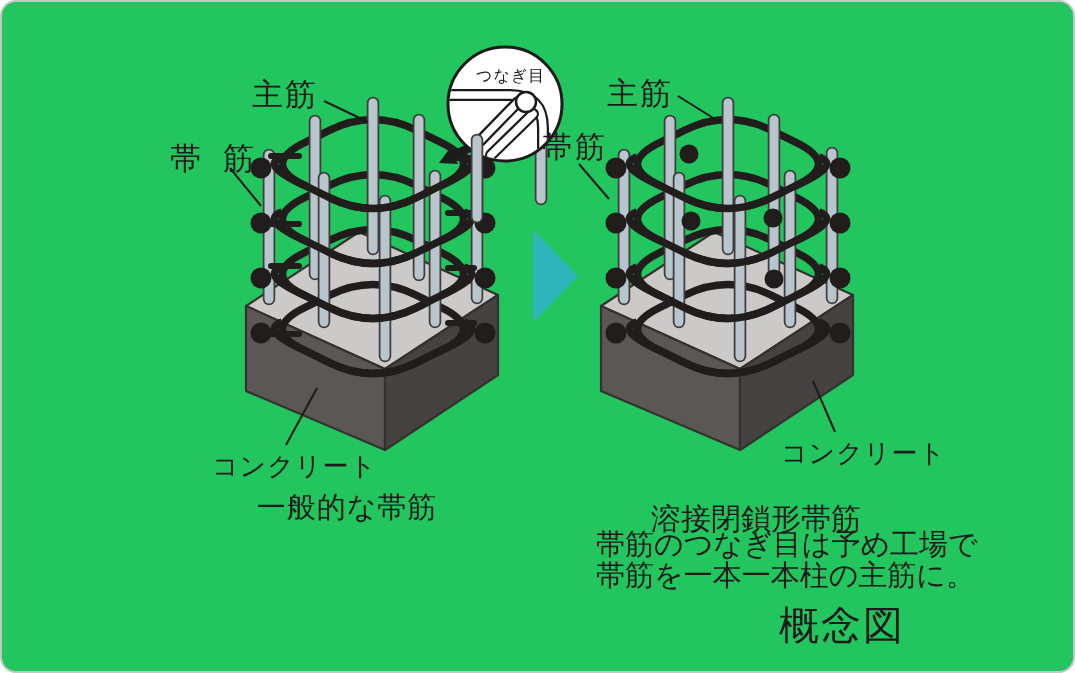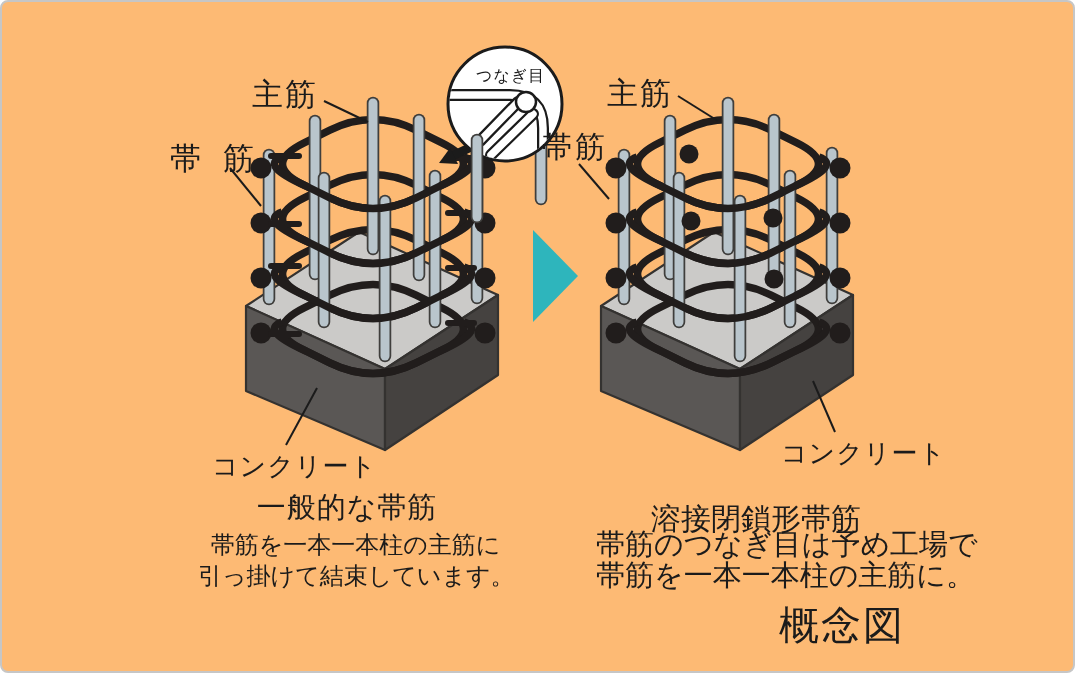--- a/index.html
+++ b/index.html
@@ -1,22 +1,22 @@
 <!DOCTYPE html>
 <html style="--hoop: #211d1c; --bar_fill: #b9c5cc; --bar_stroke: #3f3e3c; --base_top: #cbcac8; --base_left: #5a5755; --base_right: #454240; --outline: #343230; --arrow: #2eb5bc; --ink: #1b1b1b;"><head>
 <meta charset="utf-8">
 <style>
   html,body{margin:0;padding:0;background:#ffffff;}
   .frame{
     position:relative;
     width:1075px;height:673px;
     box-sizing:border-box;
-    background:#fdba74;
+    background:#22c55e;
     border:2px solid #c6c6c6;
-    border-radius:8px;
+    border-radius:16px;
     overflow:hidden;
     font-family:"Liberation Sans", sans-serif;
   }
   svg{position:absolute;left:0;top:0;}
 
   
   .faceTop{fill:var(--base_top);}
   .faceL{fill:var(--base_left);}
   .faceR{fill:var(--base_right);}
   .baseedge{stroke:var(--outline);stroke-width:2.2;stroke-linejoin:round;}
@@ -161,24 +161,20 @@
       </g>
     </g>
 
     <polygon points="531,228 576,274 531,320" fill="var(--arrow)"></polygon>
   </svg>
 
   <span class="lab" id="l-main">主筋</span>
   <span class="lab" id="l-hoop">帯筋</span>
   <span class="lab" id="l-conc">コンクリート</span>
   <div class="lab" id="l-title">一般的な帯筋</div>
-  <div class="lab" id="l-desc">
-    <div>帯筋を一本一本柱の主筋に</div>
-    <div>引っ掛けて結束しています。</div>
-  </div>
 
   <span class="lab" id="r-main">主筋</span>
   <span class="lab" id="r-hoop">帯筋</span>
   <span class="lab" id="r-conc">コンクリート</span>
   <div class="lab" id="r-title">溶接閉鎖形帯筋</div>
   <div class="lab" id="r-desc">
     <div>帯筋のつなぎ目は予め工場で</div>
     <div>帯筋を一本一本柱の主筋に。</div>
   </div>
 

